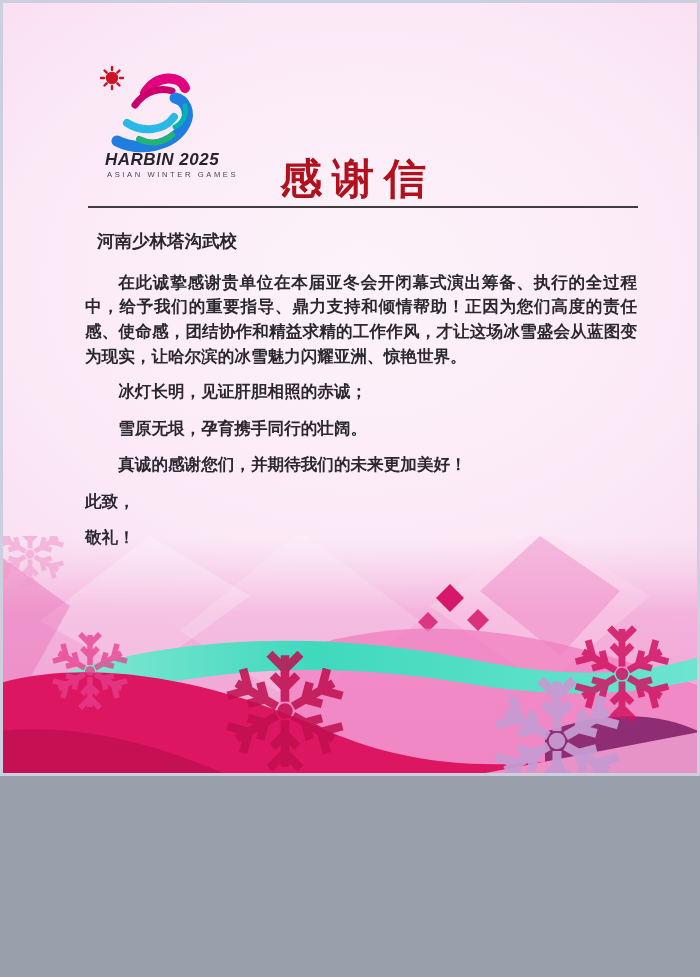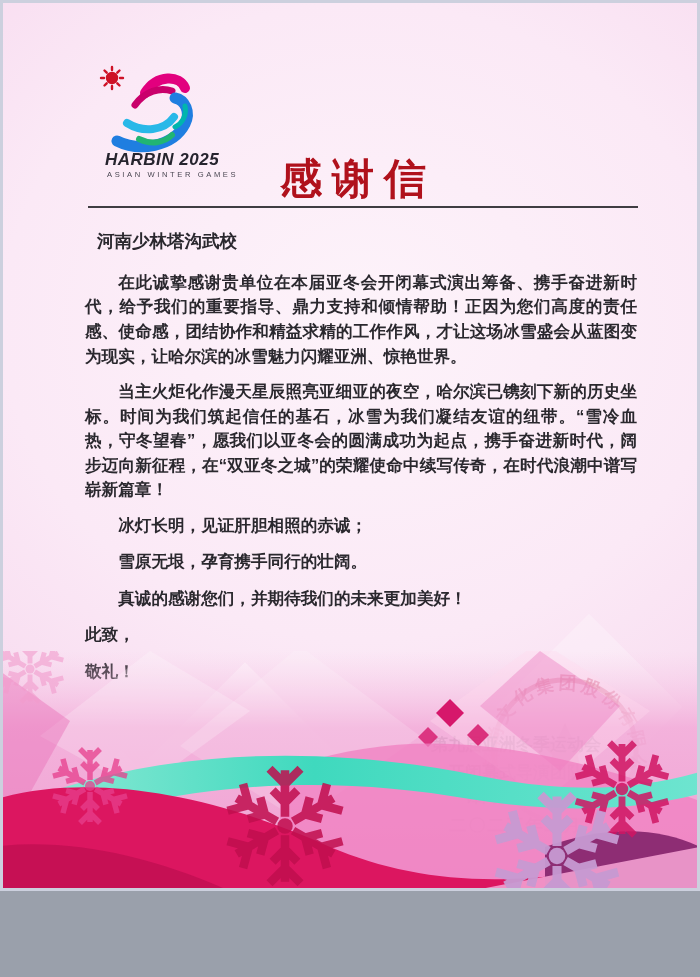--- a/index.html
+++ b/index.html
@@ -1,17 +1,17 @@
 <!DOCTYPE html>
 <html><head>
 <meta charset="utf-8">
 <style>
   html,body{margin:0;padding:0;background:#9aa0ab;font-family:"Liberation Sans",sans-serif;}
   .page{
-    position:relative;width:700px;height:891px;margin:0 auto;overflow:hidden;
+    position:relative;width:700px;height:776px;margin:0 auto;overflow:hidden;
     box-sizing:border-box;border:3px solid #ccd0de;
     background:
       radial-gradient(ellipse 130% 90% at 52% 36%, #fdf3fa 0%, #fbe9f6 40%, #f7d8ee 70%, #f2c2e4 100%);
   }
   
   .diamond{position:absolute;transform:rotate(45deg);pointer-events:none;}
   .d1{left:168px;top:690px;width:148px;height:148px;background:rgba(255,255,255,.42);}
   .d2{left:520px;top:638px;width:132px;height:132px;background:rgba(255,255,255,.26);}
   .d3{left:58px;top:772px;width:120px;height:120px;background:rgba(255,255,255,.30);}
   .logo{position:absolute;left:82px;top:58px;width:165px;height:122px;}
@@ -75,22 +75,21 @@
     </g>
     <text x="20" y="104" font-size="17" font-weight="bold" font-style="italic" fill="#26242e" letter-spacing="0.5">HARBIN 2025</text>
     <text x="22" y="116" font-size="7.6" fill="#4a4752" letter-spacing="2.6">ASIAN WINTER GAMES</text>
   </svg>
 
   <div class="title">感谢信</div>
   <div class="rule"></div>
 
   <div class="letter">
     <p class="addressee">河南少林塔沟武校</p>
-    <p class="para">在此诚挚感谢贵单位在本届亚冬会开闭幕式演出筹备、携手奋进新时代，给予我们的重要指导、鼎力支持和倾情帮助！正因为您们高度的责任感、使命感，团结协作和精益求精的工作作风，才让这场冰雪盛会从蓝图变为现实，让哈尔滨的冰雪魅力闪耀亚洲、惊艳世界。</p>
-    <p class="para">当主火炬化作漫天星辰照亮亚细亚的夜空，哈尔滨已镌刻下新的历史坐标。时间为我们筑起信任的基石，冰雪为我们凝结友谊的纽带。“雪冷血热，守冬望春”，愿我们以亚冬会的圆满成功为起点，携手奋进新时代，阔步迈向新征程，在“双亚冬之城”的荣耀使命中续写传奇，在时代浪潮中谱写崭新篇章！</p>
+    <p class="para">在此诚挚感谢贵单位在本届亚冬会开闭幕式演出筹备、执行的全过程中，给予我们的重要指导、鼎力支持和倾情帮助！正因为您们高度的责任感、使命感，团结协作和精益求精的工作作风，才让这场冰雪盛会从蓝图变为现实，让哈尔滨的冰雪魅力闪耀亚洲、惊艳世界。</p>
     <p class="closing-line">冰灯长明，见证肝胆相照的赤诚；</p>
     <p class="closing-line">雪原无垠，孕育携手同行的壮阔。</p>
     <p class="closing-line">真诚的感谢您们，并期待我们的未来更加美好！</p>
     <p class="salute">此致，</p>
     <p class="salute2">敬礼！</p>
   </div>
 
   <div class="signature">
     <p class="sig-line1">第九届亚洲冬季运动会</p>
     <p class="sig-line2">开闭幕式导演团队</p>

